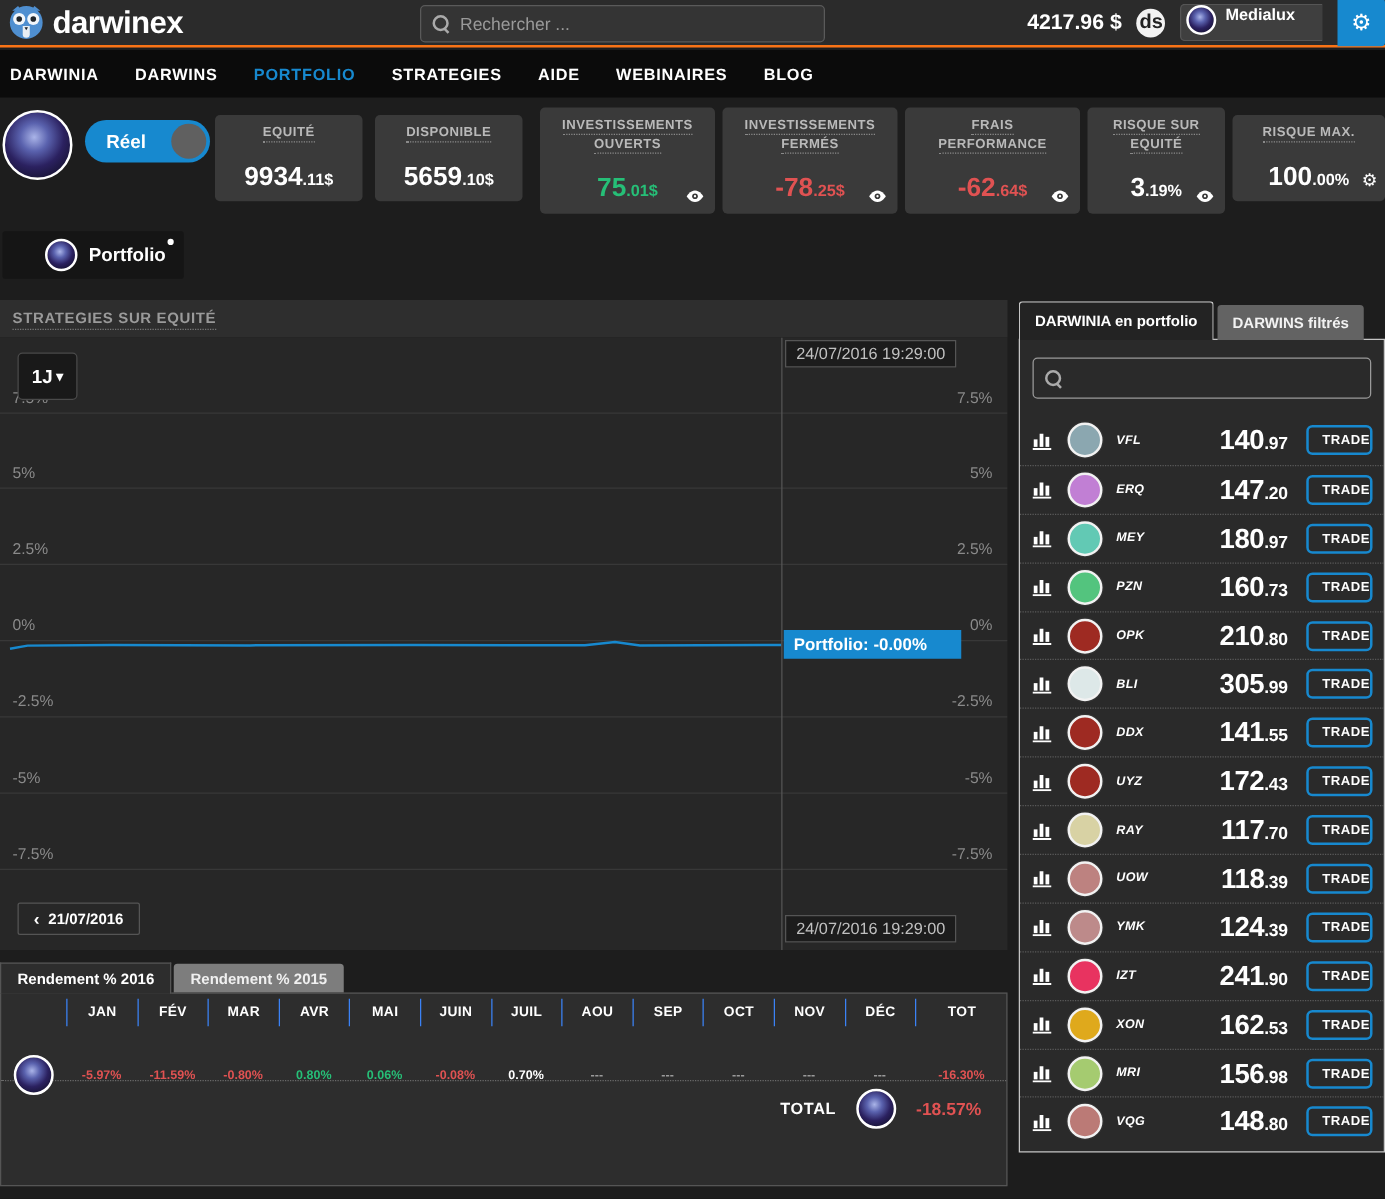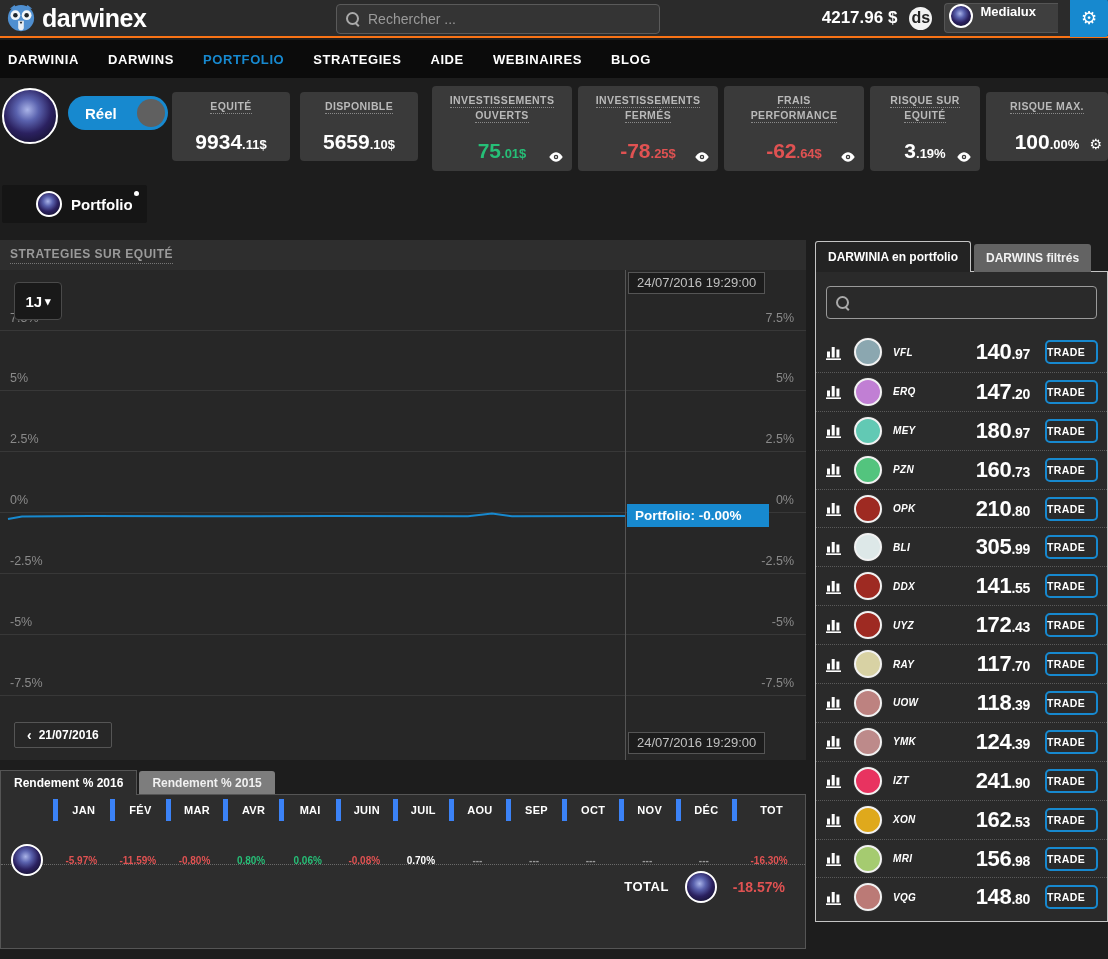--- a/index.html
+++ b/index.html
@@ -106,21 +106,21 @@
     position:relative; z-index:2; }
   .ttab.inactive { background:#7d7d7d; color:#f0f0f0; border-radius:3px 3px 0 0; margin-left:2px; }
   #table-body { height:155px; background:#2d2d2d; border:1px solid #555; margin-top:-1px;
     position:relative; }
   .trow { display:flex; }
   .tcell { flex:0 0 56.6px; text-align:center; }
   .tcell.first { flex:0 0 52px; }
   .tcell.last { flex:0 0 74px; }
   .thead-row { height:26px; align-items:center; margin-top:2px; }
   .thead-row .tcell { font-size:11px; font-weight:bold; color:#fff; letter-spacing:0.3px;
-    border-left:5px solid #3b82f6; line-height:22px; height:22px; }
+    border-left:1px solid #3b82f6; line-height:22px; height:22px; }
   .thead-row .tcell.first { border-left:none; }
   .tval-row { height:38px; align-items:center; }
   .tval-row .tcell { font-size:10px; font-weight:bold;margin-top:36px; }
   .tval-row .avatar-sm { width:32px; height:32px; margin:0 auto; }
   .v-neg { color:#e05252; } .v-pos { color:#26bf77; } .v-cur { color:#fff; } .v-none { color:#9a9a9a; }
   #total-row { border-top:1px dotted #6a6a6a; margin-top:3px; height:44px; display:flex;
     align-items:center; justify-content:flex-end; gap:16px; padding-right:20px; }
   #total-row .tlabel { font-size:13px; font-weight:bold; letter-spacing:0.5px; }
   #total-row .avatar-sm { width:32px; height:32px; }
   #total-row .tvalue { font-size:14px; font-weight:bold; color:#e05252; }
@@ -144,21 +144,21 @@
   .dw-row:first-child { border-top:none; }
   .dw-icon { flex:0 0 17px; margin-right:11px; }
   .dw-circle { flex:0 0 28px; width:28px; height:28px; border-radius:50%;
     border:2px solid #f2f2f2; margin-right:11px; box-shadow:0 0 0 1px #333; }
   .dw-ticker { flex:0 0 56px; font-size:10px; font-weight:bold; letter-spacing:0.3px;font-style:italic; }
   .dw-price { flex:1; text-align:right; padding-right:15px; font-size:22px; font-weight:bold;
     letter-spacing:-0.3px; }
   .dw-price .dec { font-size:14px; }
   .trade-btn { flex:0 0 53px; border:2px solid #1789cf; border-radius:5px; background:transparent;
     color:#fff; font-size:10.5px; font-weight:bold; letter-spacing:0.4px; padding:4px 0;
-    text-align:left; cursor:pointer; font-family:"Liberation Sans",sans-serif; }
+    text-align:right; cursor:pointer; font-family:"Liberation Sans",sans-serif; }
 </style>
 </head>
 <body>
 
 <div id="topbar">
   <div class="brand">
     <svg width="30" height="30" viewBox="0 0 32 32">
       <path d="M4 6 L9 2 L12 6 Z" fill="#4f8fd0"></path>
         <path d="M28 6 L23 2 L20 6 Z" fill="#4f8fd0"></path>
       <circle cx="16" cy="16" r="14" fill="#4f8fd0"></circle>

